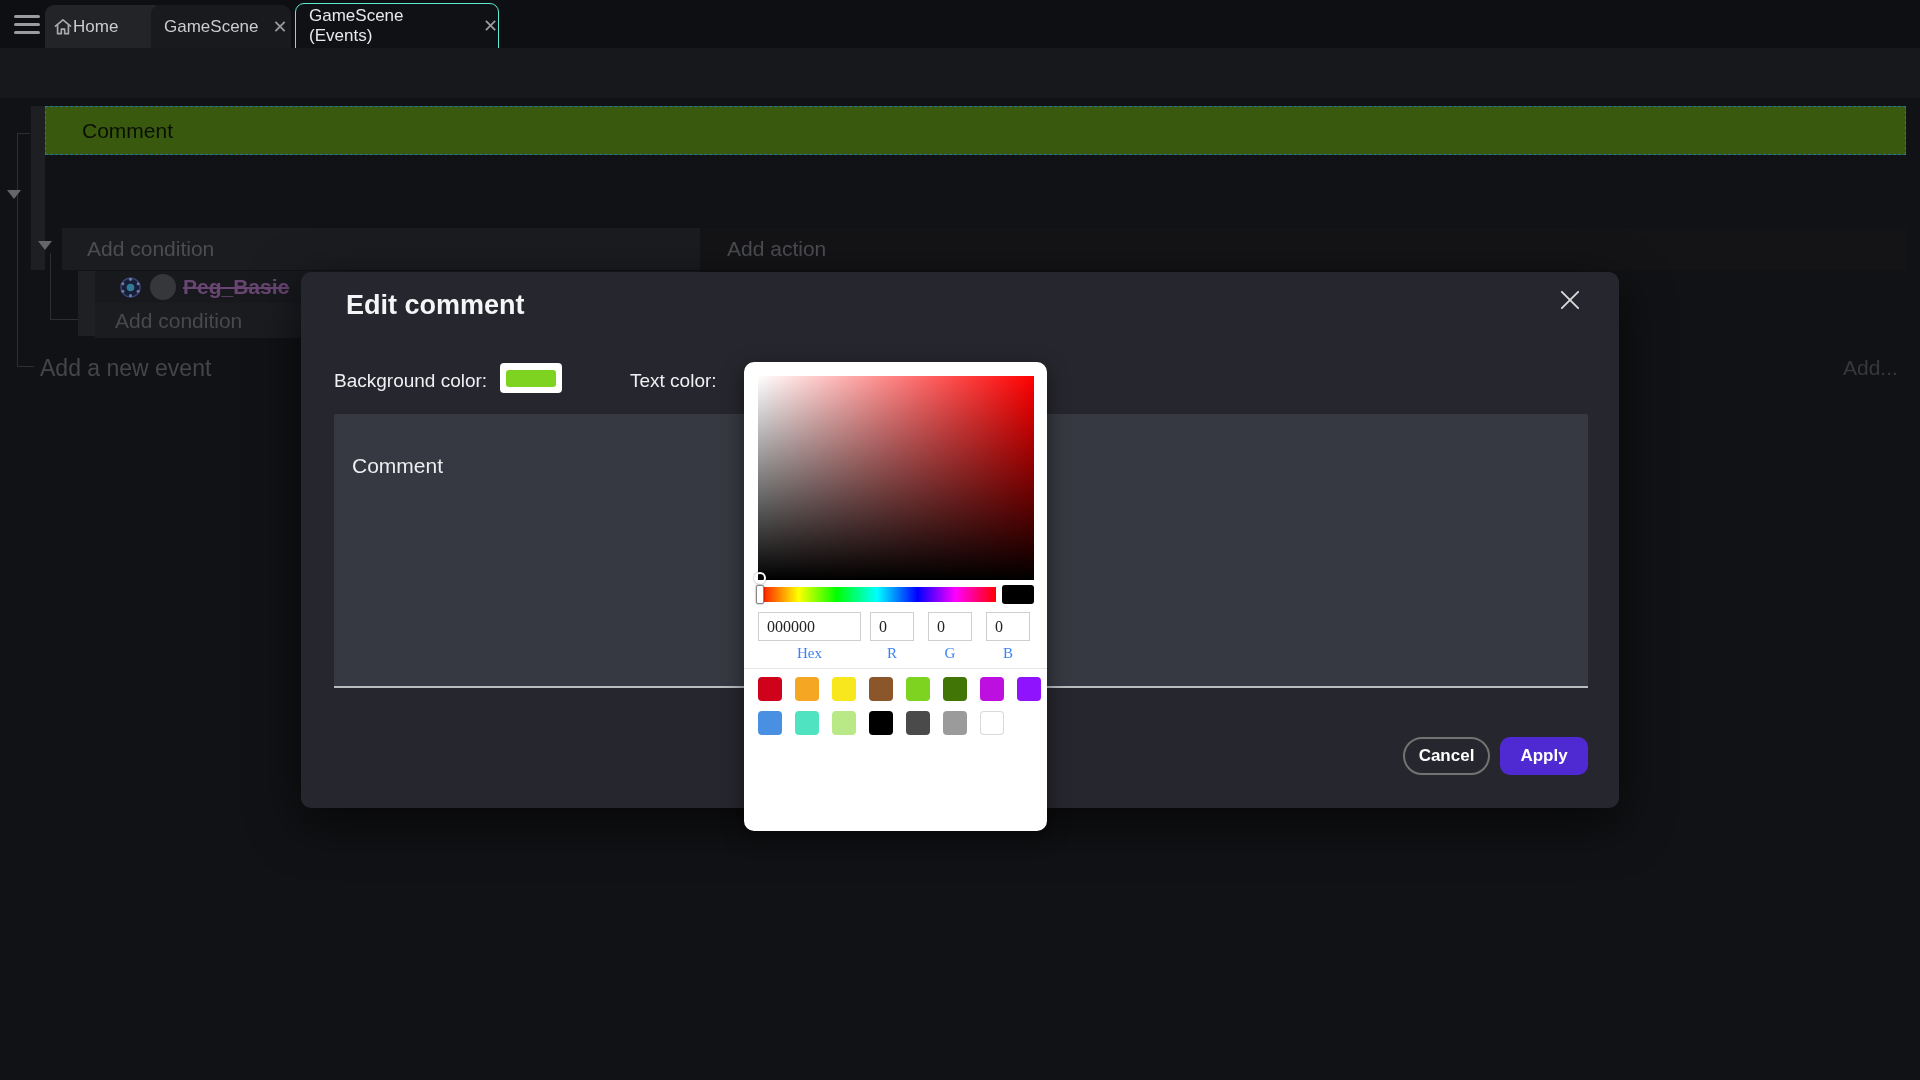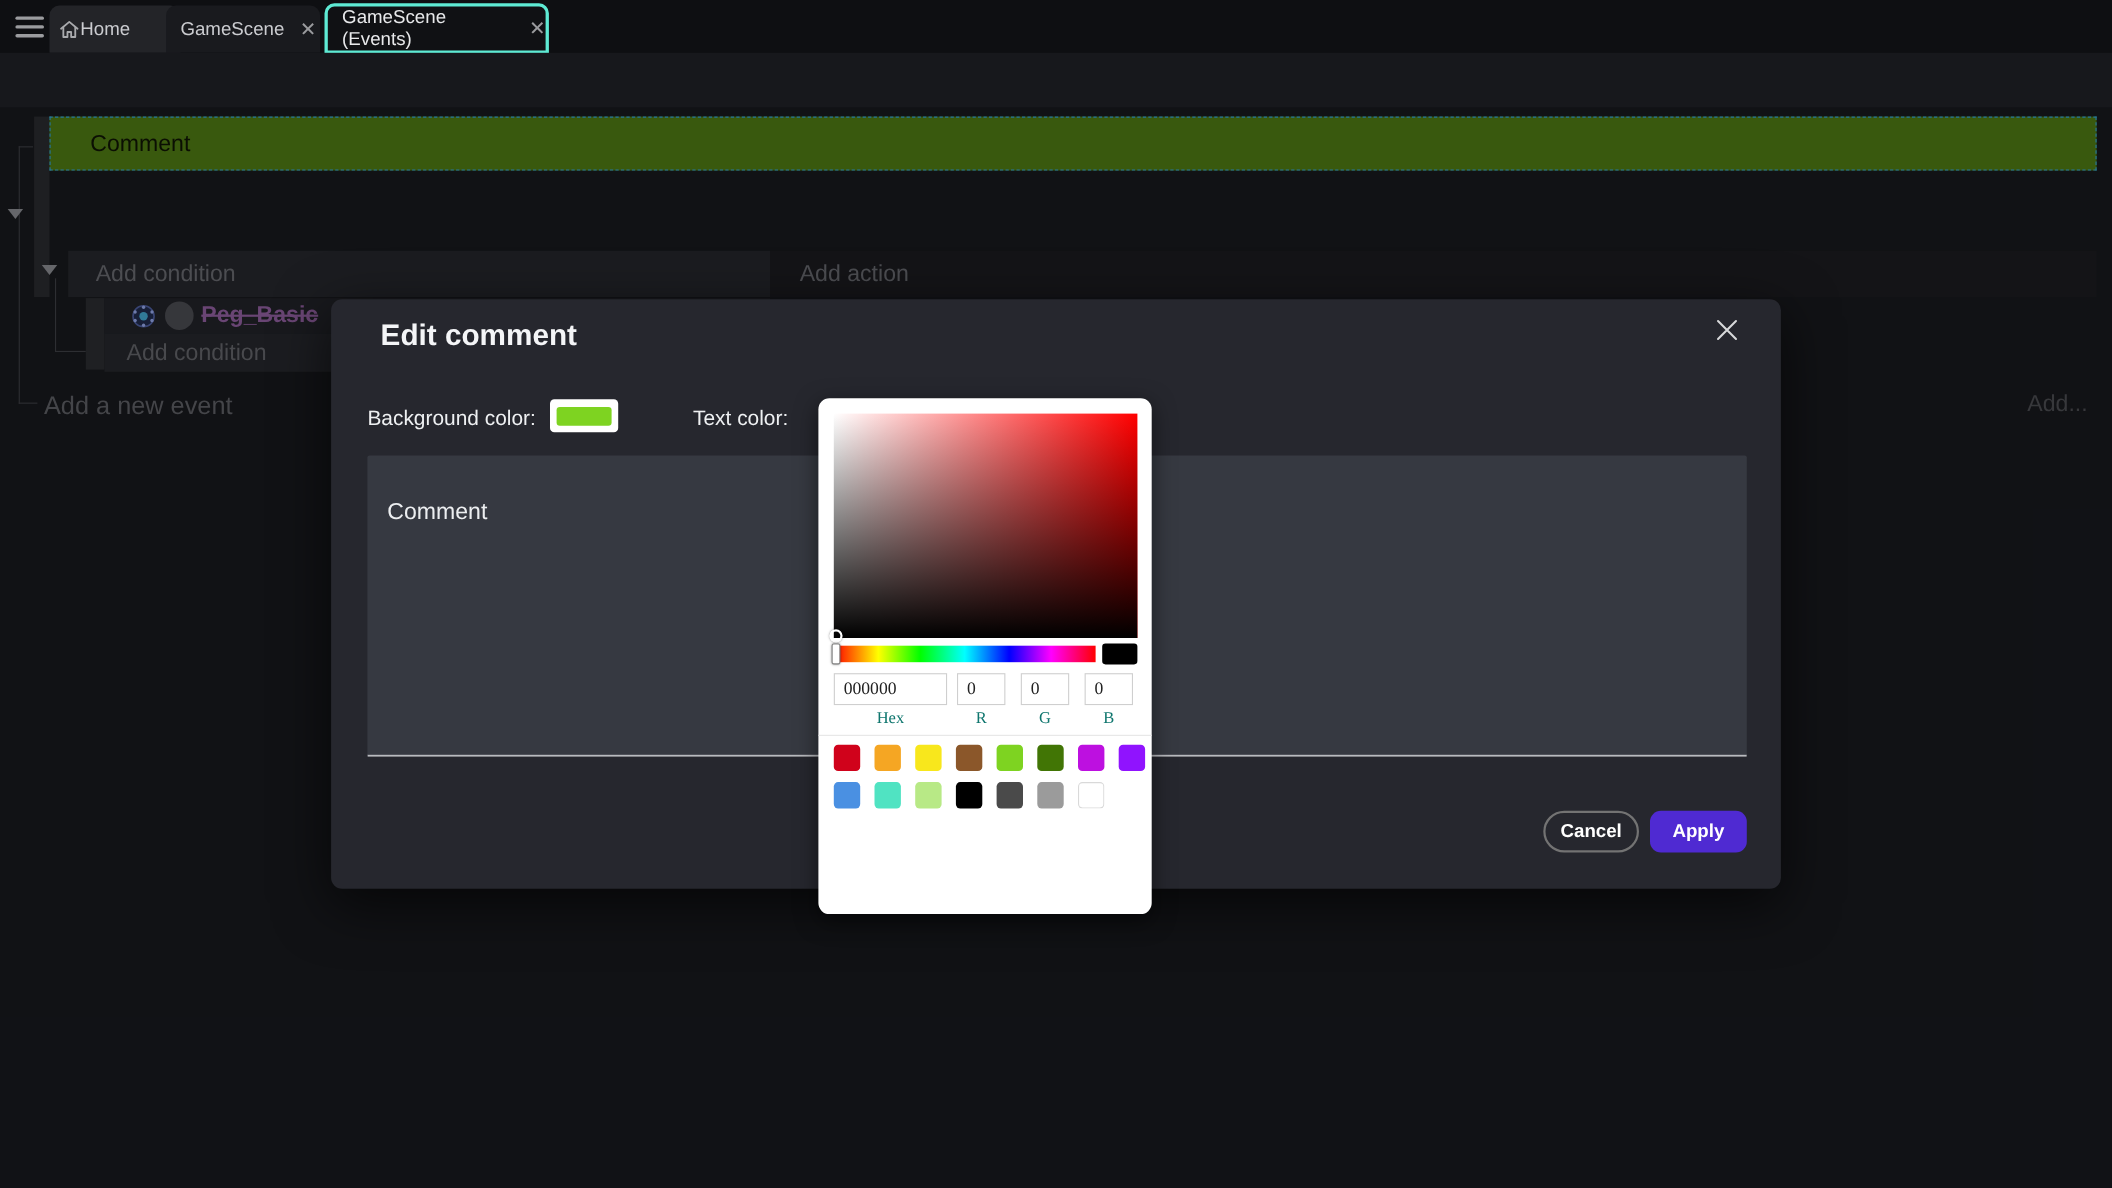--- a/index.html
+++ b/index.html
@@ -8,21 +8,21 @@
   #stage { position:relative; width:1920px; height:1080px; overflow:hidden; background:#121317; }
 
   
   .tabbar { position:absolute; left:0; top:0; width:1920px; height:48px; background:#0e0f12; }
   .hamburger { position:absolute; left:14px; top:15px; width:26px; height:19px; display:flex; flex-direction:column; justify-content:space-between; cursor:pointer; }
   .hamburger span { display:block; height:3px; border-radius:2px; background:#9b9c9f; }
   .tab { position:absolute; top:5px; height:43px; display:flex; align-items:center; border-radius:9px 9px 0 0; color:#cbccd0; font-size:17px; }
   .tab .x { margin-left:14px; color:#9a9b9e; font-size:18px; line-height:1; cursor:pointer; }
   .tab-home { left:45px; width:119px; background:#232428; padding-left:8px; }
   .tab-scene { left:151px; width:140px; background:#191a1e; padding-left:13px; }
-  .tab-active { left:295px; top:3px; width:204px; height:46px; background:#101114; border:3px solid #5eead4; color:#e8e9eb; padding-left:13px;justify-content:space-between; }
+  .tab-active { left:295px; top:3px; width:204px; height:46px; background:#101114; border:1px solid #5eead4; color:#e8e9eb; padding-left:13px;justify-content:space-between; }
 
   
   .toolbar { position:absolute; left:0; top:48px; width:1920px; height:50px; background:#17181c; }
   .tbicon { position:absolute; top:66px; width:24px; height:24px; color:#c6c7ca; cursor:pointer; }
   .tbicon.dim { color:#55565a; cursor:default; }
   .tbicon svg { width:100%; height:100%; display:block; }
   .tbdivider { position:absolute; top:60px; width:1px; height:36px; background:#2e2f34; }
   .btn-preview { position:absolute; left:805px; top:55px; width:172px; height:43px; border:1px solid #47484d; border-radius:8px; display:flex; align-items:center; color:#c3c4c8; cursor:pointer; }
   .btn-preview .playicon { width:20px; height:20px; margin-left:20px; }
   .btn-preview .lbl { font-size:18px; font-weight:bold; margin-left:14px; }
@@ -69,21 +69,21 @@
   .picker { position:absolute; left:744px; top:362px; width:303px; height:469px; background:#ffffff; border-radius:10px; box-shadow:0 6px 20px rgba(0,0,0,0.5); font-family:"Liberation Serif", serif; }
   .sat { position:absolute; left:14px; top:14px; width:276px; height:204px;
          background:linear-gradient(to top, #000, rgba(0,0,0,0)), linear-gradient(to right, #fff, #f00); cursor:crosshair; }
   .sat-cursor { position:absolute; left:-4px; top:196px; width:12px; height:12px; border:2px solid #fff; border-radius:50%; box-shadow:0 0 2px rgba(0,0,0,0.5); }
   .hue { position:absolute; left:14px; top:225px; width:238px; height:15px;
          background:linear-gradient(to right,#f00 0%,#ff0 17%,#0f0 33%,#0ff 50%,#00f 67%,#f0f 83%,#f00 100%); cursor:pointer; }
   .hue-handle { position:absolute; left:-2px; top:-2px; width:8px; height:19px; background:#fff; border:1px solid #888; border-radius:2px; box-shadow:0 0 2px rgba(0,0,0,0.5); }
   .cur-swatch { position:absolute; left:258px; top:223px; width:32px; height:19px; border-radius:3px; }
   .pfield { position:absolute; top:250px; }
   .pfield input { width:100%; height:29px; border:1px solid #cfcfcf; font-family:"Liberation Serif", serif; font-size:16px; color:#222; padding-left:8px; outline:none; }
-  .pfield .plabel { text-align:center; font-size:15px; color:#0f766e; margin-top:4px; }
+  .pfield .plabel { text-align:center; font-size:15px; color:#3b82f6; margin-top:4px; }
   .f-hex { left:14px; width:103px; }
   .f-r { left:126px; width:44px; }
   .f-g { left:184px; width:44px; }
   .f-b { left:242px; width:44px; }
   .pdivider { position:absolute; left:0; top:306px; width:303px; height:1px; background:#e6e6e6; }
   .swatch-row { position:absolute; left:14px; display:flex; gap:13px; }
   .swatch-row1 { top:315px; }
   .swatch-row2 { top:349px; }
   .swatch { width:24px; height:24px; border-radius:4px; cursor:pointer; }
 

